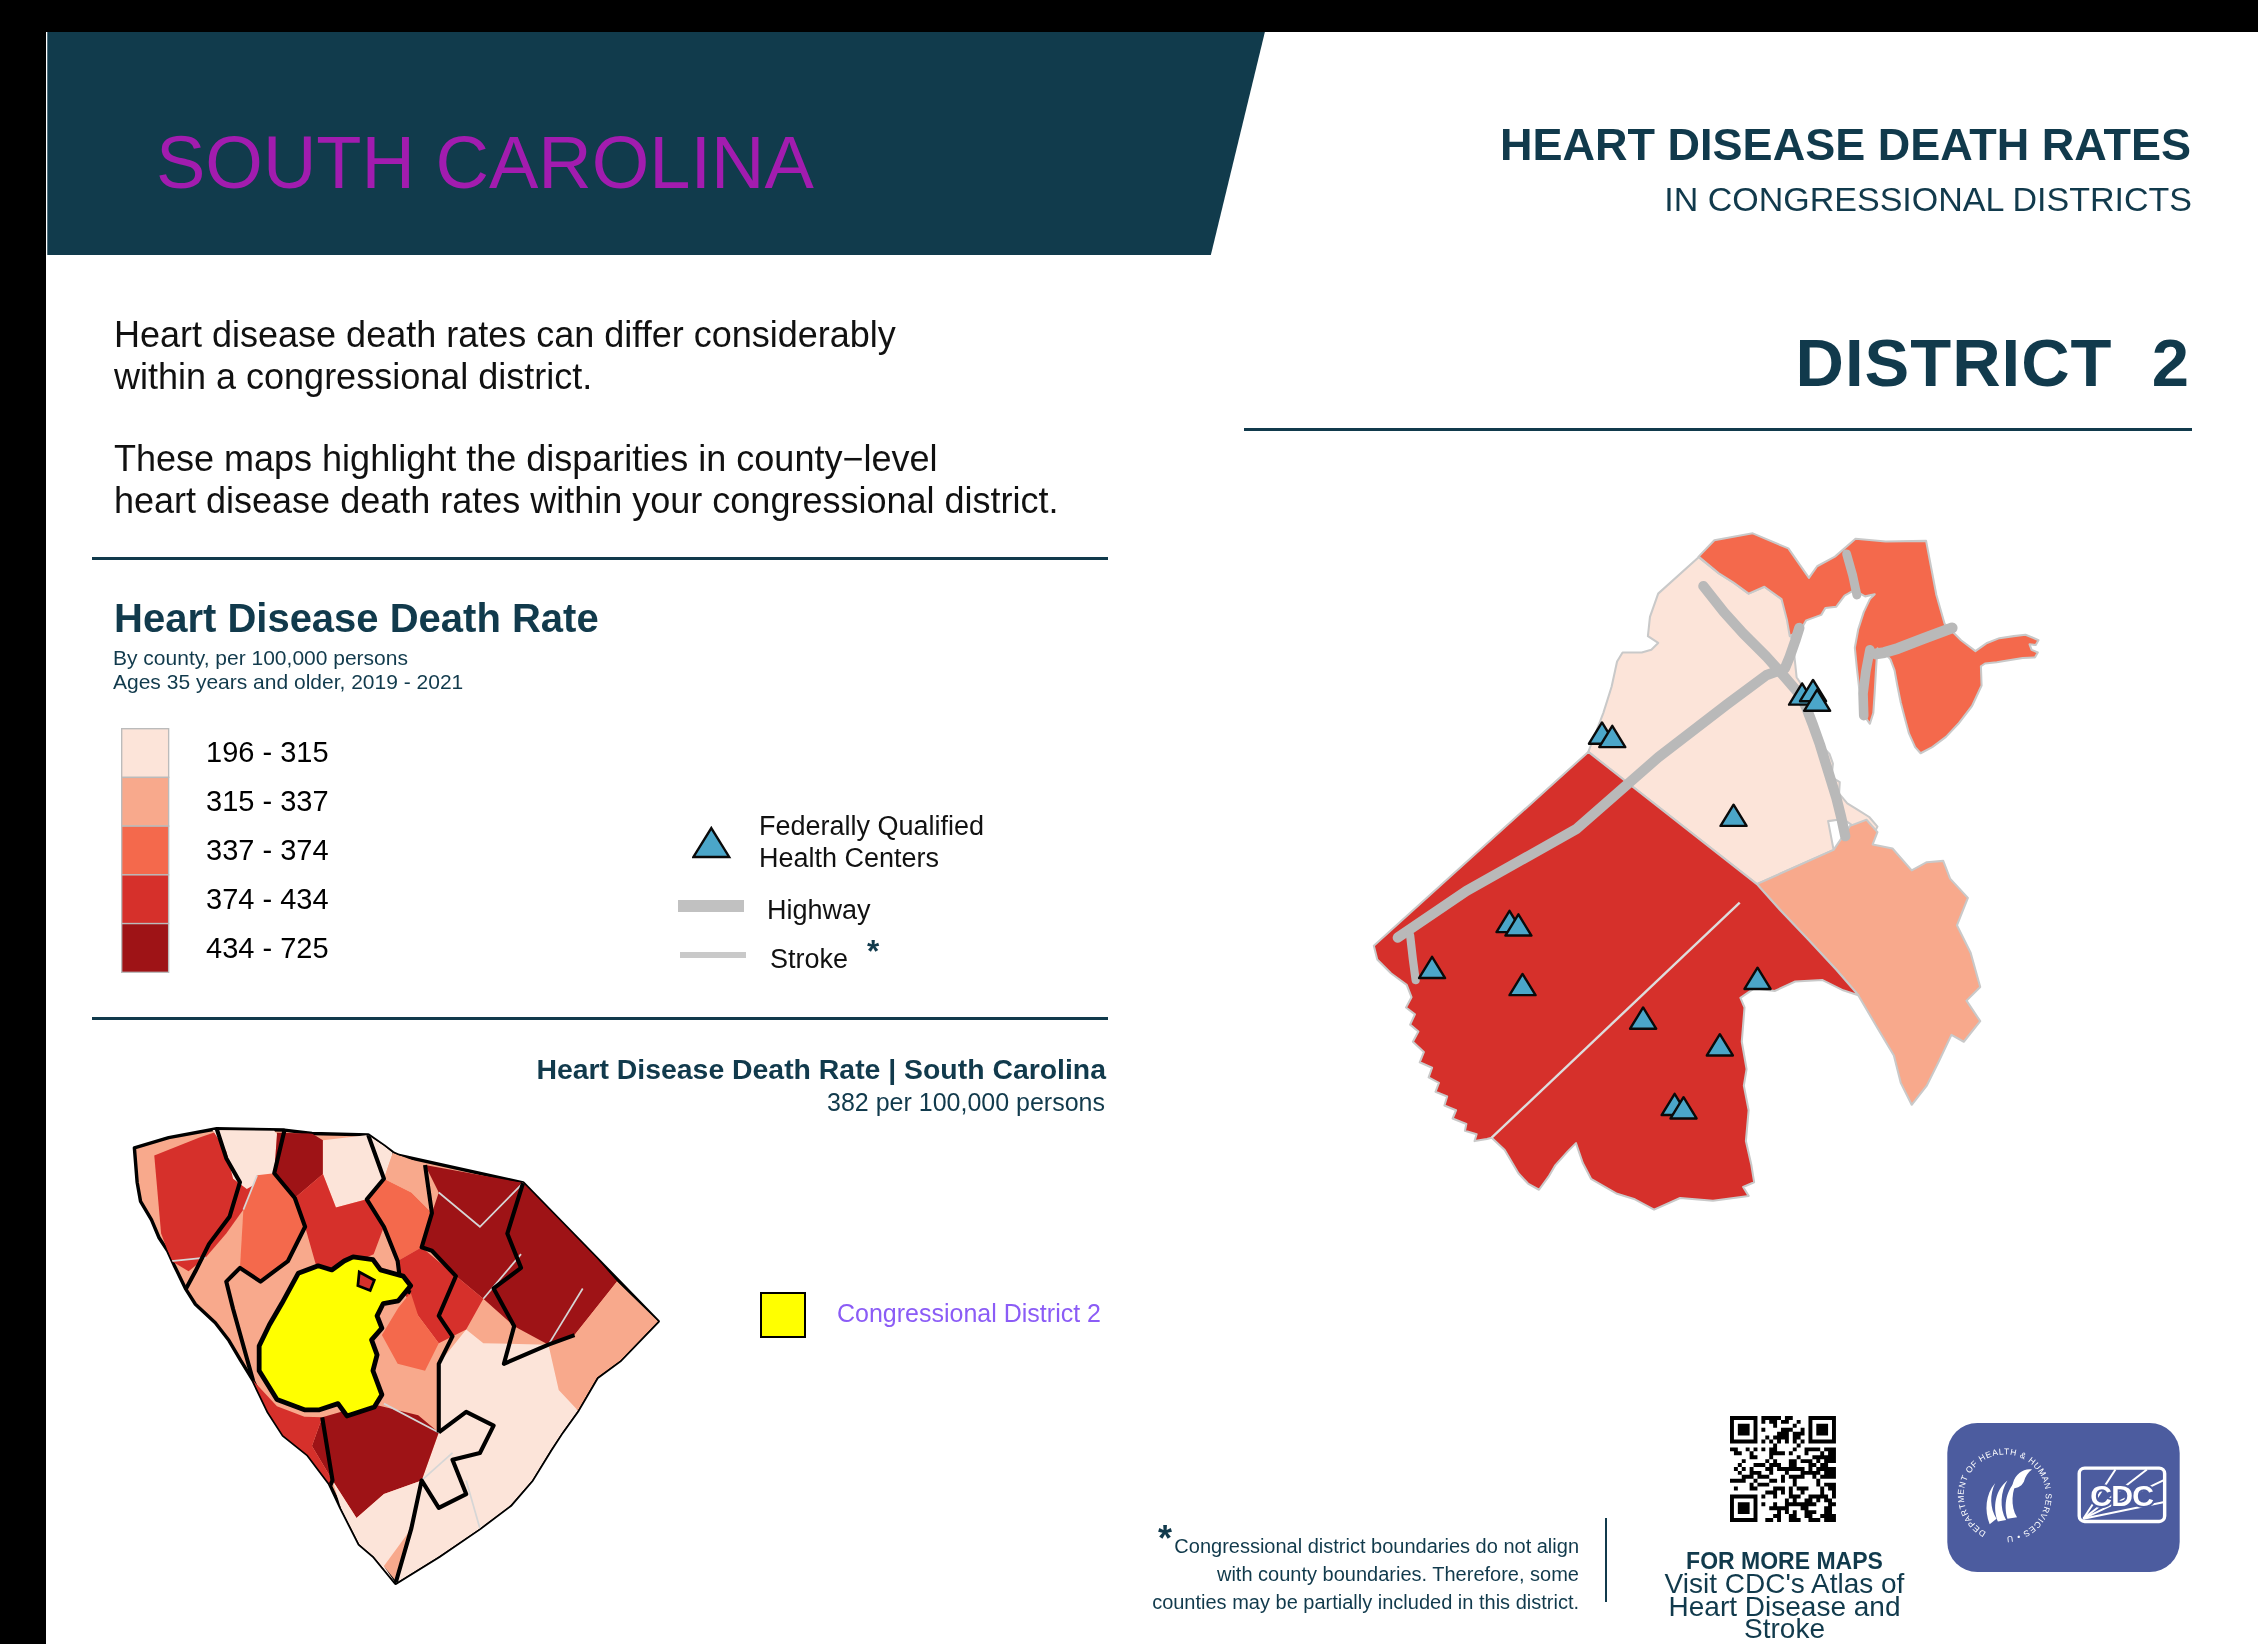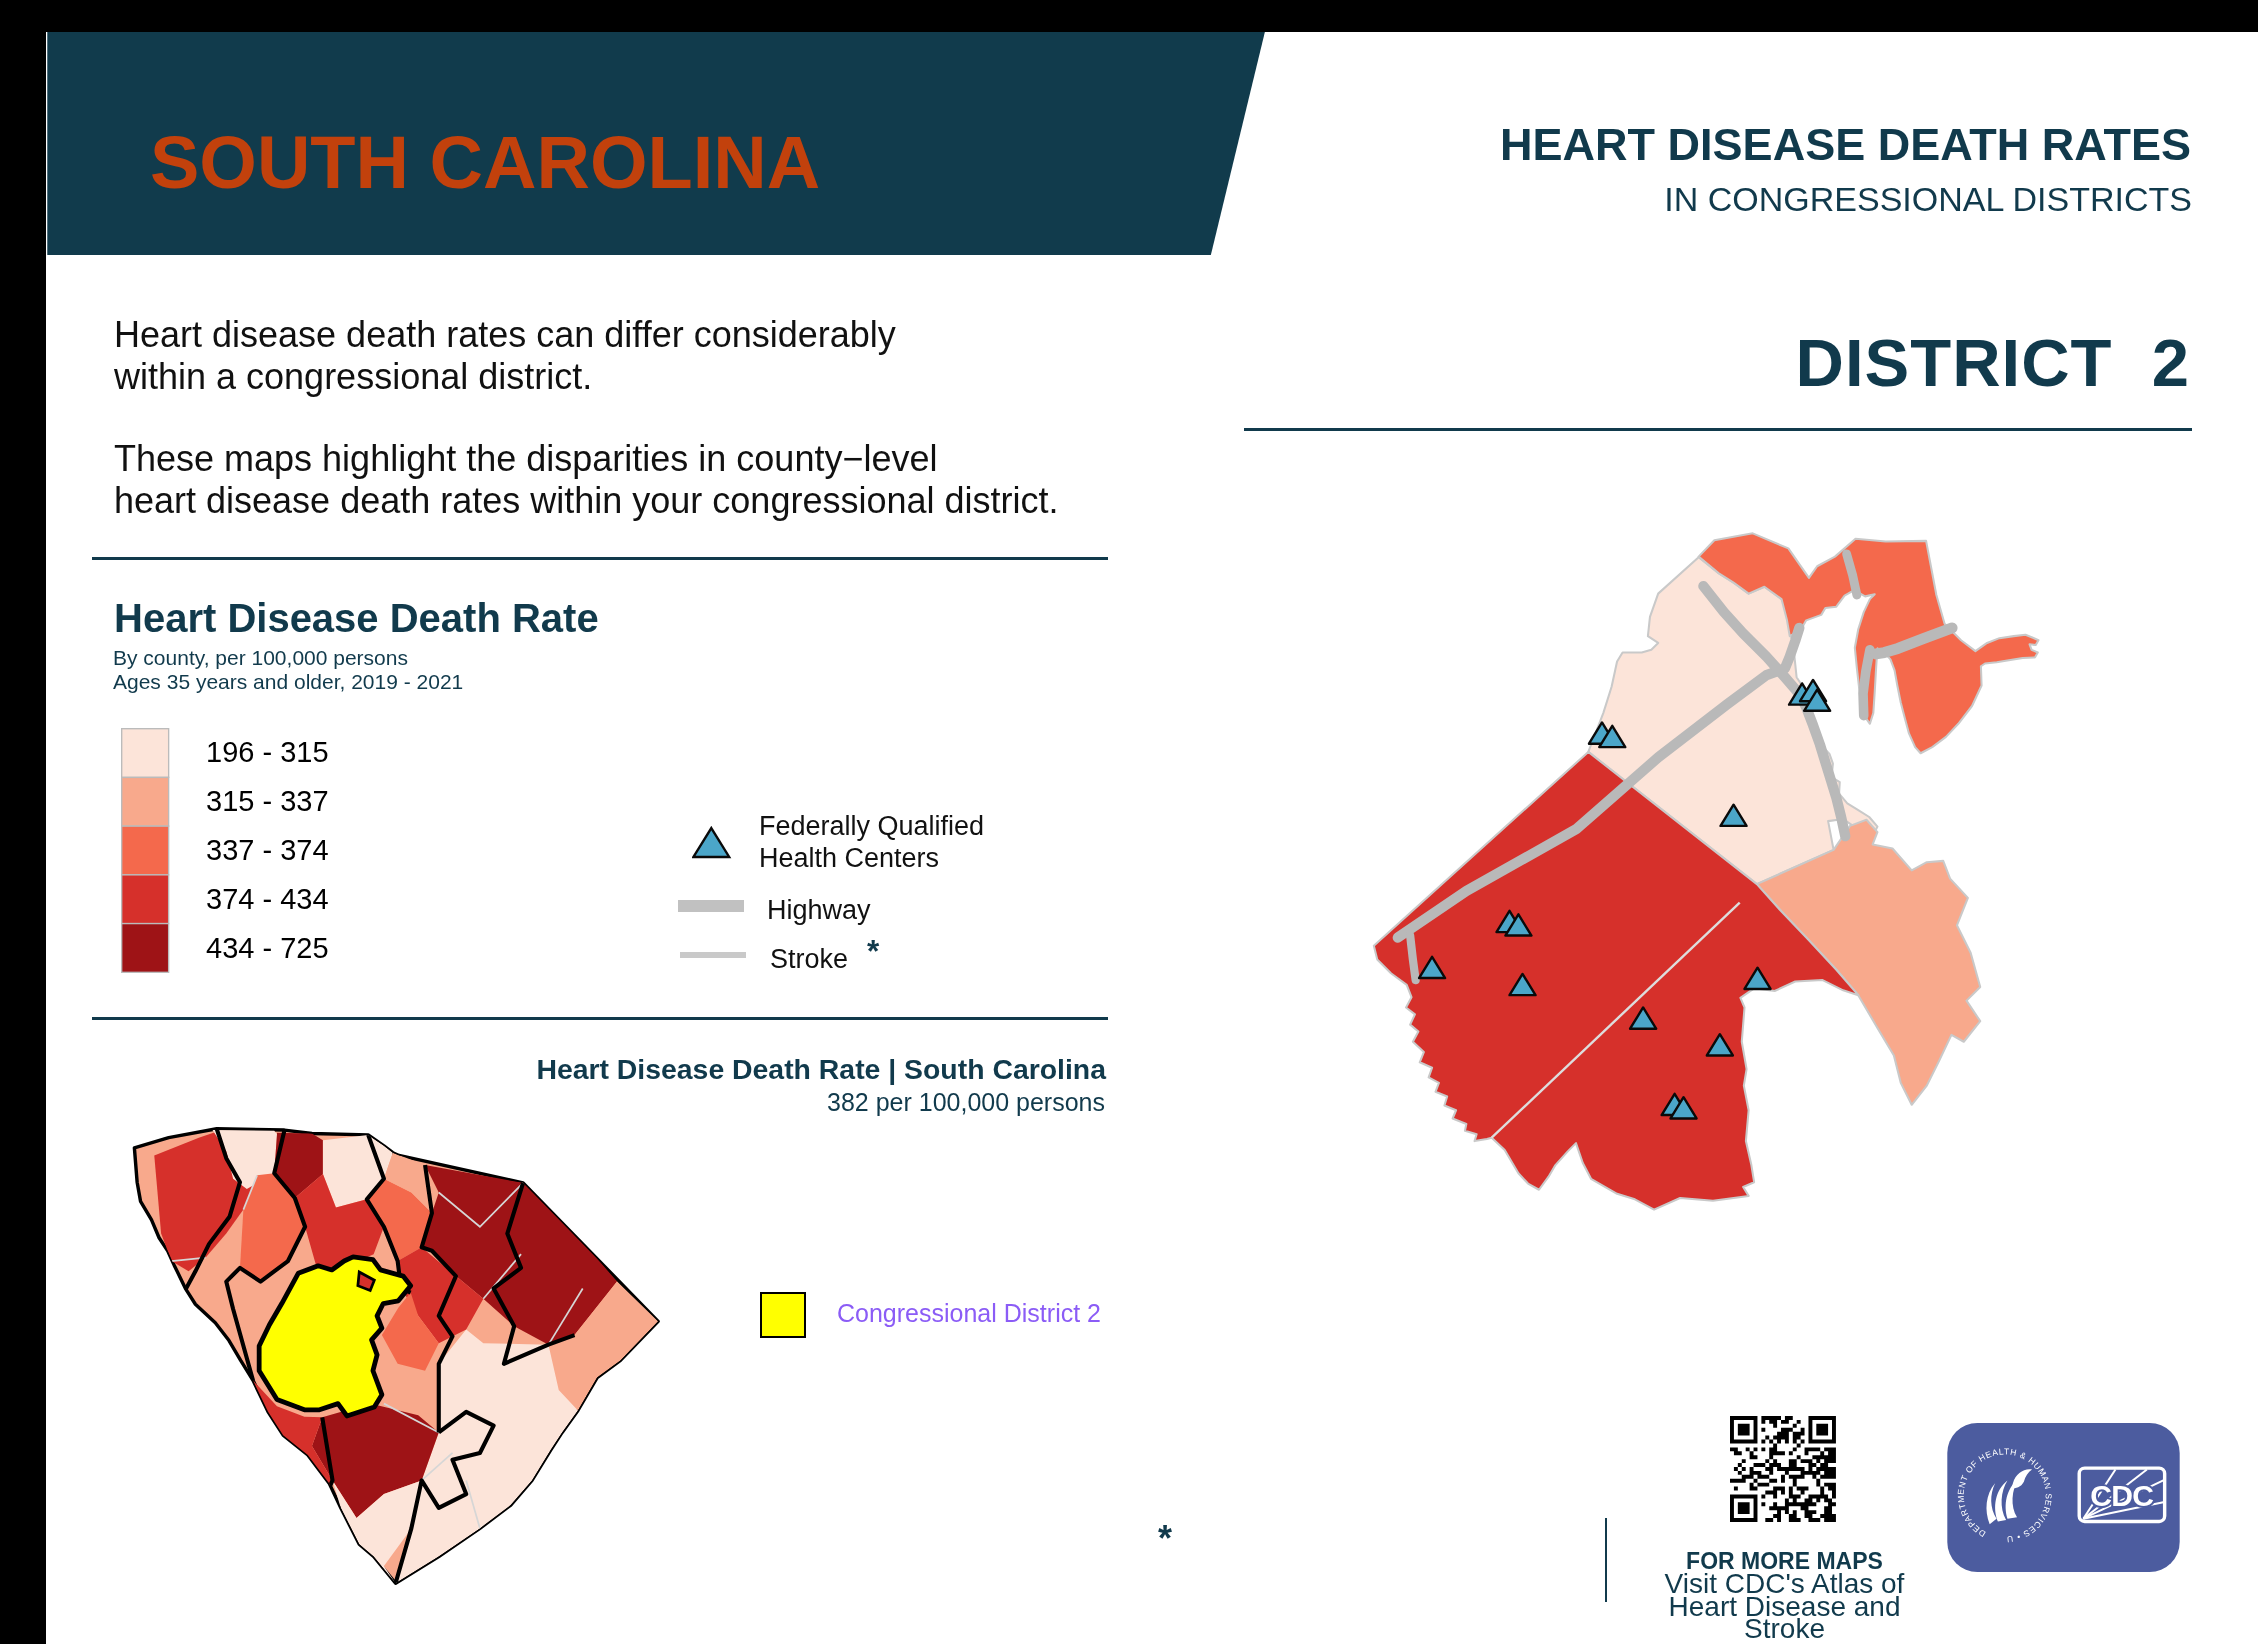--- a/index.html
+++ b/index.html
@@ -12,21 +12,21 @@
 <div id="page">
 
   <div class="abs" style="left:0;top:0;width:2258px;height:32px;background:#000000;"></div>
 
   <div class="abs" style="left:0;top:0;width:46px;height:1645px;background:#000000;"></div>
 
   <svg class="abs" style="left:46px;top:32px;" width="1227" height="223" viewBox="0 0 1790 326">
     <polygon points="0,0 1780,0 1701,326 0,326" fill="#113b4c"></polygon>
   </svg>
 
-  <div class="abs" style="left:150px;top:126px;font-size:74px;font-weight:bold;color:#c2410c;line-height:74px;">SOUTH CAROLINA</div>
+  <div class="abs" style="left:156px;top:126px;font-size:74px;font-weight:normal;color:#a21caf;line-height:74px;">SOUTH CAROLINA</div>
 
   <div class="abs" style="right:70px;top:122px;width:1165px;text-align:right;font-size:45px;font-weight:bold;color:#113a4c;line-height:45px;">HEART DISEASE DEATH RATES</div>
 
   <div class="abs" style="right:69px;top:182px;width:1165px;text-align:right;font-size:34px;color:#113a4c;line-height:34px;">IN CONGRESSIONAL DISTRICTS</div>
 
   <div class="abs" style="left:114px;top:314px;font-size:36px;color:#111111;line-height:42px;">Heart disease death rates can differ considerably<br>within a congressional district.</div>
 
   <div class="abs" style="left:114px;top:438px;font-size:36px;color:#111111;line-height:42px;">These maps highlight the disparities in county−level<br>heart disease death rates within your congressional district.</div>
 
   <div class="abs" style="left:92px;top:557px;width:1016px;height:2.7px;background:#113a4c;"></div>
@@ -174,20 +174,21 @@
 <polygon points="2398,1470 2417,1501 2379,1501" fill="#4ba6c9" stroke="#0a0a0a" stroke-width="3.5" stroke-linejoin="round"></polygon>
 <polygon points="2510,1509 2529,1540 2491,1540" fill="#4ba6c9" stroke="#0a0a0a" stroke-width="3.5" stroke-linejoin="round"></polygon>
 <polygon points="2444,1596 2463,1627 2425,1627" fill="#4ba6c9" stroke="#0a0a0a" stroke-width="3.5" stroke-linejoin="round"></polygon>
 <polygon points="2457,1601 2476,1632 2438,1632" fill="#4ba6c9" stroke="#0a0a0a" stroke-width="3.5" stroke-linejoin="round"></polygon>
 <polygon points="2565,1412 2584,1443 2546,1443" fill="#4ba6c9" stroke="#0a0a0a" stroke-width="3.5" stroke-linejoin="round"></polygon>
 </g>
   </svg>
 
   <div class="abs" style="left:1158px;top:1521px;font-size:36px;font-weight:bold;color:#113a4c;line-height:36px;">*</div>
 
+  <div class="abs" style="right:682px;top:1532px;width:822px;text-align:right;font-size:20px;color:#113a4c;line-height:28px;">Congressional district boundaries do not align<br>with county boundaries. Therefore, some<br>counties may be partially included in this district.</div>
 
   <div class="abs" style="left:1605px;top:1518px;width:2.1px;height:84px;background:#113a4c;"></div>
 
   <svg class="abs" style="left:1730px;top:1416px;" width="106" height="106" viewBox="0 0 154 154">
     <rect x="0" y="0" width="154" height="154" fill="#ffffff"></rect>
     <path fill="#000000" d="M0.0 0.0h39.9v5.7h-39.9zM45.6 0.0h28.5v5.7h-28.5zM79.8 0.0h11.4v5.7h-11.4zM114.0 0.0h39.9v5.7h-39.9zM0.0 5.7h5.7v5.7h-5.7zM34.2 5.7h5.7v5.7h-5.7zM45.6 5.7h5.7v5.7h-5.7zM57.0 5.7h11.4v5.7h-11.4zM74.1 5.7h11.4v5.7h-11.4zM96.9 5.7h5.7v5.7h-5.7zM114.0 5.7h5.7v5.7h-5.7zM148.2 5.7h5.7v5.7h-5.7zM0.0 11.4h5.7v5.7h-5.7zM11.4 11.4h17.1v5.7h-17.1zM34.2 11.4h5.7v5.7h-5.7zM62.7 11.4h5.7v5.7h-5.7zM91.2 11.4h5.7v5.7h-5.7zM114.0 11.4h5.7v5.7h-5.7zM125.4 11.4h17.1v5.7h-17.1zM148.2 11.4h5.7v5.7h-5.7zM0.0 17.1h5.7v5.7h-5.7zM11.4 17.1h17.1v5.7h-17.1zM34.2 17.1h5.7v5.7h-5.7zM45.6 17.1h5.7v5.7h-5.7zM74.1 17.1h17.1v5.7h-17.1zM102.6 17.1h5.7v5.7h-5.7zM114.0 17.1h5.7v5.7h-5.7zM125.4 17.1h17.1v5.7h-17.1zM148.2 17.1h5.7v5.7h-5.7zM0.0 22.8h5.7v5.7h-5.7zM11.4 22.8h17.1v5.7h-17.1zM34.2 22.8h5.7v5.7h-5.7zM68.4 22.8h17.1v5.7h-17.1zM91.2 22.8h17.1v5.7h-17.1zM114.0 22.8h5.7v5.7h-5.7zM125.4 22.8h17.1v5.7h-17.1zM148.2 22.8h5.7v5.7h-5.7zM0.0 28.5h5.7v5.7h-5.7zM34.2 28.5h5.7v5.7h-5.7zM51.3 28.5h5.7v5.7h-5.7zM62.7 28.5h22.8v5.7h-22.8zM91.2 28.5h11.4v5.7h-11.4zM114.0 28.5h5.7v5.7h-5.7zM148.2 28.5h5.7v5.7h-5.7zM0.0 34.2h39.9v5.7h-39.9zM45.6 34.2h5.7v5.7h-5.7zM57.0 34.2h5.7v5.7h-5.7zM68.4 34.2h5.7v5.7h-5.7zM79.8 34.2h5.7v5.7h-5.7zM91.2 34.2h5.7v5.7h-5.7zM102.6 34.2h5.7v5.7h-5.7zM114.0 34.2h39.9v5.7h-39.9zM62.7 39.9h5.7v5.7h-5.7zM96.9 39.9h5.7v5.7h-5.7zM0.0 45.6h11.4v5.7h-11.4zM22.8 45.6h5.7v5.7h-5.7zM34.2 45.6h5.7v5.7h-5.7zM45.6 45.6h5.7v5.7h-5.7zM57.0 45.6h11.4v5.7h-11.4zM91.2 45.6h5.7v5.7h-5.7zM108.3 45.6h22.8v5.7h-22.8zM136.8 45.6h17.1v5.7h-17.1zM5.7 51.3h11.4v5.7h-11.4zM28.5 51.3h5.7v5.7h-5.7zM57.0 51.3h22.8v5.7h-22.8zM85.5 51.3h5.7v5.7h-5.7zM108.3 51.3h5.7v5.7h-5.7zM131.1 51.3h5.7v5.7h-5.7zM142.5 51.3h11.4v5.7h-11.4zM28.5 57.0h11.4v5.7h-11.4zM57.0 57.0h5.7v5.7h-5.7zM96.9 57.0h5.7v5.7h-5.7zM119.7 57.0h34.2v5.7h-34.2zM17.1 62.7h5.7v5.7h-5.7zM51.3 62.7h5.7v5.7h-5.7zM62.7 62.7h5.7v5.7h-5.7zM85.5 62.7h11.4v5.7h-11.4zM102.6 62.7h17.1v5.7h-17.1zM125.4 62.7h5.7v5.7h-5.7zM136.8 62.7h17.1v5.7h-17.1zM11.4 68.4h5.7v5.7h-5.7zM34.2 68.4h17.1v5.7h-17.1zM57.0 68.4h17.1v5.7h-17.1zM85.5 68.4h11.4v5.7h-11.4zM114.0 68.4h11.4v5.7h-11.4zM131.1 68.4h11.4v5.7h-11.4zM5.7 74.1h5.7v5.7h-5.7zM17.1 74.1h5.7v5.7h-5.7zM28.5 74.1h5.7v5.7h-5.7zM51.3 74.1h11.4v5.7h-11.4zM68.4 74.1h39.9v5.7h-39.9zM114.0 74.1h5.7v5.7h-5.7zM125.4 74.1h28.5v5.7h-28.5zM11.4 79.8h5.7v5.7h-5.7zM28.5 79.8h17.1v5.7h-17.1zM57.0 79.8h5.7v5.7h-5.7zM79.8 79.8h5.7v5.7h-5.7zM102.6 79.8h28.5v5.7h-28.5zM136.8 79.8h17.1v5.7h-17.1zM17.1 85.5h17.1v5.7h-17.1zM39.9 85.5h17.1v5.7h-17.1zM74.1 85.5h5.7v5.7h-5.7zM85.5 85.5h22.8v5.7h-22.8zM119.7 85.5h5.7v5.7h-5.7zM131.1 85.5h22.8v5.7h-22.8zM0.0 91.2h22.8v5.7h-22.8zM34.2 91.2h5.7v5.7h-5.7zM57.0 91.2h11.4v5.7h-11.4zM74.1 91.2h5.7v5.7h-5.7zM91.2 91.2h5.7v5.7h-5.7zM125.4 91.2h5.7v5.7h-5.7zM28.5 96.9h5.7v5.7h-5.7zM39.9 96.9h17.1v5.7h-17.1zM91.2 96.9h5.7v5.7h-5.7zM125.4 96.9h5.7v5.7h-5.7zM136.8 96.9h17.1v5.7h-17.1zM5.7 102.6h5.7v5.7h-5.7zM28.5 102.6h11.4v5.7h-11.4zM62.7 102.6h17.1v5.7h-17.1zM85.5 102.6h5.7v5.7h-5.7zM96.9 102.6h17.1v5.7h-17.1zM131.1 102.6h5.7v5.7h-5.7zM142.5 102.6h11.4v5.7h-11.4zM51.3 108.3h17.1v5.7h-17.1zM74.1 108.3h5.7v5.7h-5.7zM85.5 108.3h5.7v5.7h-5.7zM102.6 108.3h5.7v5.7h-5.7zM131.1 108.3h5.7v5.7h-5.7zM148.2 108.3h5.7v5.7h-5.7zM0.0 114.0h39.9v5.7h-39.9zM45.6 114.0h5.7v5.7h-5.7zM62.7 114.0h5.7v5.7h-5.7zM85.5 114.0h17.1v5.7h-17.1zM114.0 114.0h28.5v5.7h-28.5zM148.2 114.0h5.7v5.7h-5.7zM0.0 119.7h5.7v5.7h-5.7zM34.2 119.7h5.7v5.7h-5.7zM79.8 119.7h5.7v5.7h-5.7zM91.2 119.7h5.7v5.7h-5.7zM108.3 119.7h11.4v5.7h-11.4zM125.4 119.7h5.7v5.7h-5.7zM136.8 119.7h11.4v5.7h-11.4zM0.0 125.4h5.7v5.7h-5.7zM11.4 125.4h17.1v5.7h-17.1zM34.2 125.4h5.7v5.7h-5.7zM45.6 125.4h5.7v5.7h-5.7zM62.7 125.4h5.7v5.7h-5.7zM79.8 125.4h45.6v5.7h-45.6zM142.5 125.4h11.4v5.7h-11.4zM0.0 131.1h5.7v5.7h-5.7zM11.4 131.1h17.1v5.7h-17.1zM34.2 131.1h5.7v5.7h-5.7zM57.0 131.1h28.5v5.7h-28.5zM102.6 131.1h11.4v5.7h-11.4zM136.8 131.1h11.4v5.7h-11.4zM0.0 136.8h5.7v5.7h-5.7zM11.4 136.8h17.1v5.7h-17.1zM34.2 136.8h5.7v5.7h-5.7zM68.4 136.8h5.7v5.7h-5.7zM79.8 136.8h5.7v5.7h-5.7zM91.2 136.8h5.7v5.7h-5.7zM108.3 136.8h17.1v5.7h-17.1zM136.8 136.8h11.4v5.7h-11.4zM0.0 142.5h5.7v5.7h-5.7zM34.2 142.5h5.7v5.7h-5.7zM62.7 142.5h11.4v5.7h-11.4zM85.5 142.5h11.4v5.7h-11.4zM108.3 142.5h11.4v5.7h-11.4zM131.1 142.5h22.8v5.7h-22.8zM0.0 148.2h39.9v5.7h-39.9zM51.3 148.2h11.4v5.7h-11.4zM68.4 148.2h5.7v5.7h-5.7zM85.5 148.2h17.1v5.7h-17.1zM114.0 148.2h17.1v5.7h-17.1zM136.8 148.2h17.1v5.7h-17.1z"></path>
   </svg>
 
   <div class="abs" style="left:1627px;top:1550px;width:315px;text-align:center;font-size:23px;font-weight:bold;color:#113a4c;line-height:23px;">FOR MORE MAPS</div>
   <div class="abs" style="left:1627px;top:1573px;width:315px;text-align:center;font-size:28px;color:#113a4c;line-height:22.6px;">Visit CDC's Atlas of<br>Heart Disease and Stroke</div>

